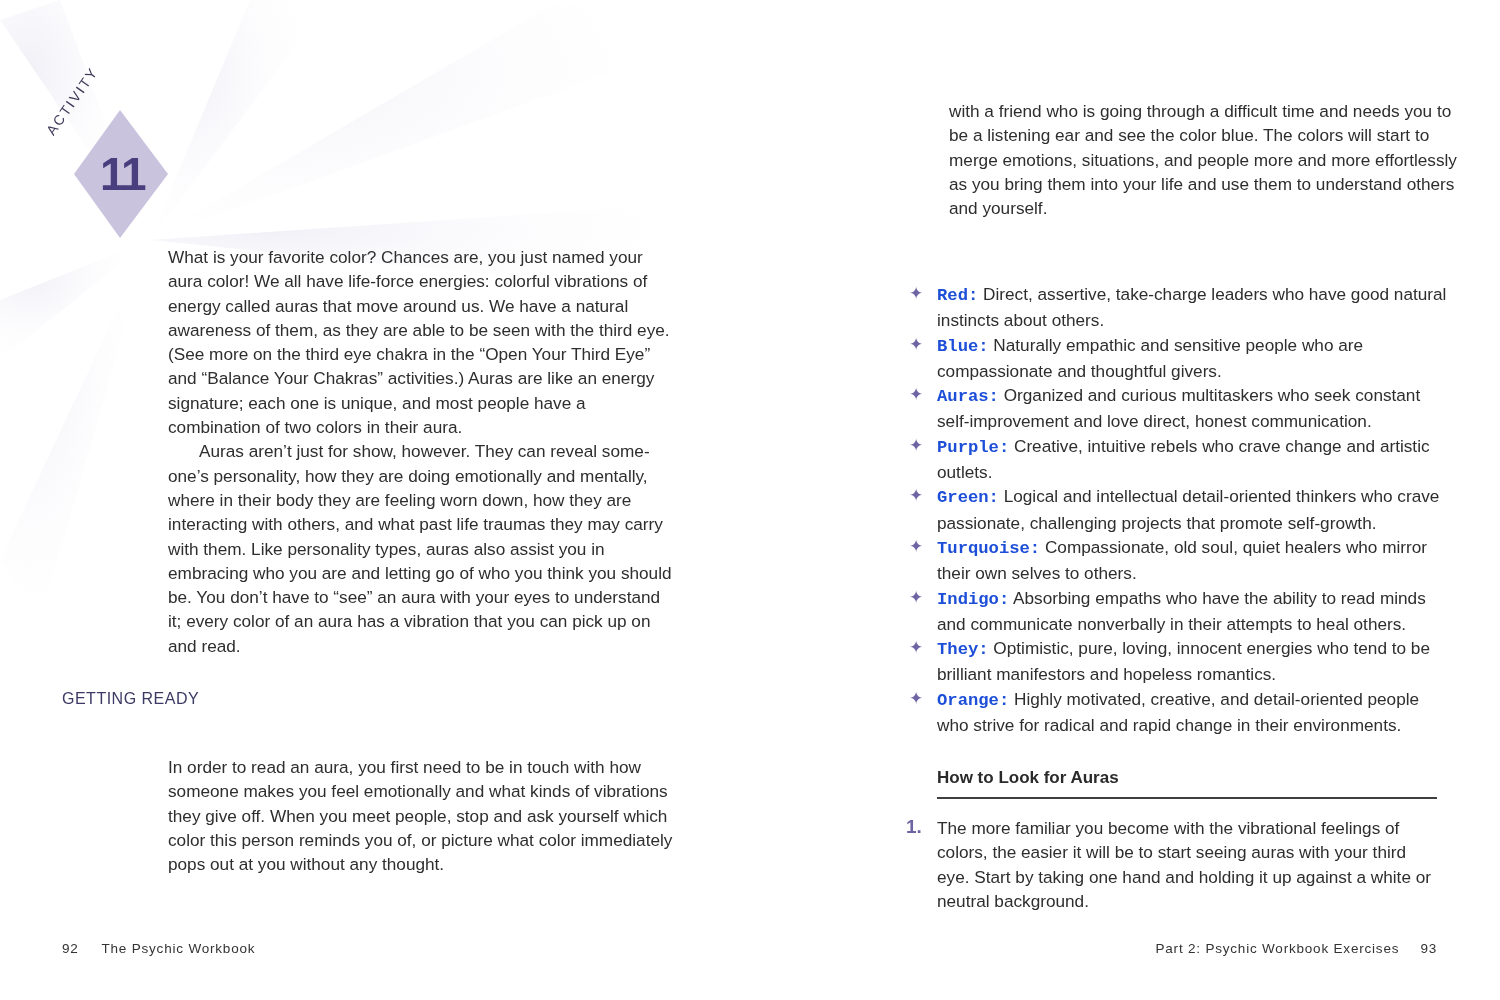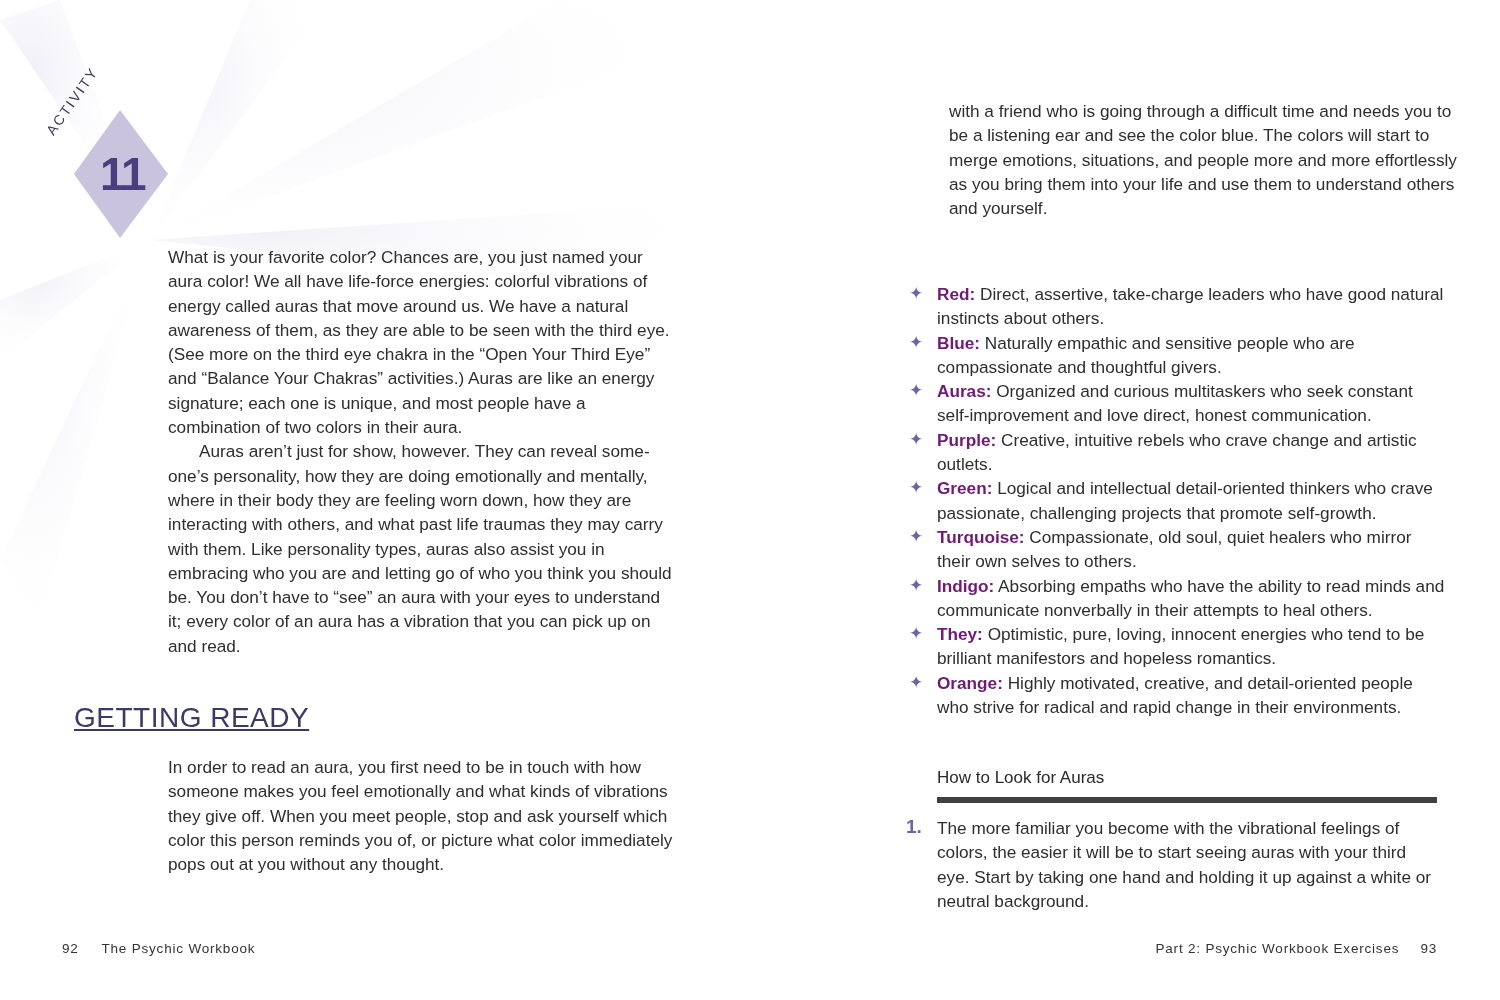--- a/index.html
+++ b/index.html
@@ -32,38 +32,38 @@
       position: absolute; left: 179px; top: 160px; margin: 0;
       font-size: 31px; font-weight: bold; color: #4a3f7e;
     }
     .text {
       position: absolute; font-size: 17.2px; line-height: 24.3px; color: #2e2e2e;
       margin: 12px;
     }
     .text p { margin: 0; }
     .text p.indent { text-indent: 31px; }
     .section-head {
-      position: absolute; left: 62px; top: 690px; margin: 12px;
-      font-size: 28px; font-weight: normal; letter-spacing: 0.5px; color: #3c3a64; text-decoration: underline;
+      position: absolute; left: 62px; top: 690px; margin: 0;
+      font-size: 16px; font-weight: normal; letter-spacing: 0.5px; color: #3c3a64;
     }
     .footer {
       position: absolute; top: 941px; font-size: 13.5px; letter-spacing: 0.8px; color: #333;
     }
     .bullets { position: absolute; left: 909px; top: 282px; width: 540px; margin: 0; padding: 0; list-style: none; }
     .bullets li {
       position: relative; padding-left: 28px; font-size: 17.2px; line-height: 24.3px; color: #2e2e2e;
     }
     .bullets li .star {
       position: absolute; left: 0; top: 0; color: #6e64a3; font-size: 17px;
     }
-    .bullets li .term { font-weight: bold; color: #701a75; }
+    .bullets li .term { font-weight: bold; color: #1d4ed8; font-family: Liberation Mono, monospace; }
     .subhead {
       position: absolute; left: 937px; top: 768px; width: 500px; margin: 0;
-      font-size: 17px; font-weight: normal; color: #2a2a2a;
-      padding-bottom: 9px; border-bottom: 6px solid #404040;
+      font-size: 17px; font-weight: bold; color: #2a2a2a;
+      padding-bottom: 9px; border-bottom: 2px solid #404040;
     }
     .step { position: absolute; left: 906px; top: 816px; width: 540px; }
     .step-num {
       position: absolute; left: 0; top: 0; font-size: 19px; font-weight: bold; color: #6e64a3;
     }
     .step-text {
       position: absolute; left: 31px; top: 0; width: 505px;
       font-size: 17.2px; line-height: 24.3px; color: #2e2e2e; margin: 0;
     }
   </style>

